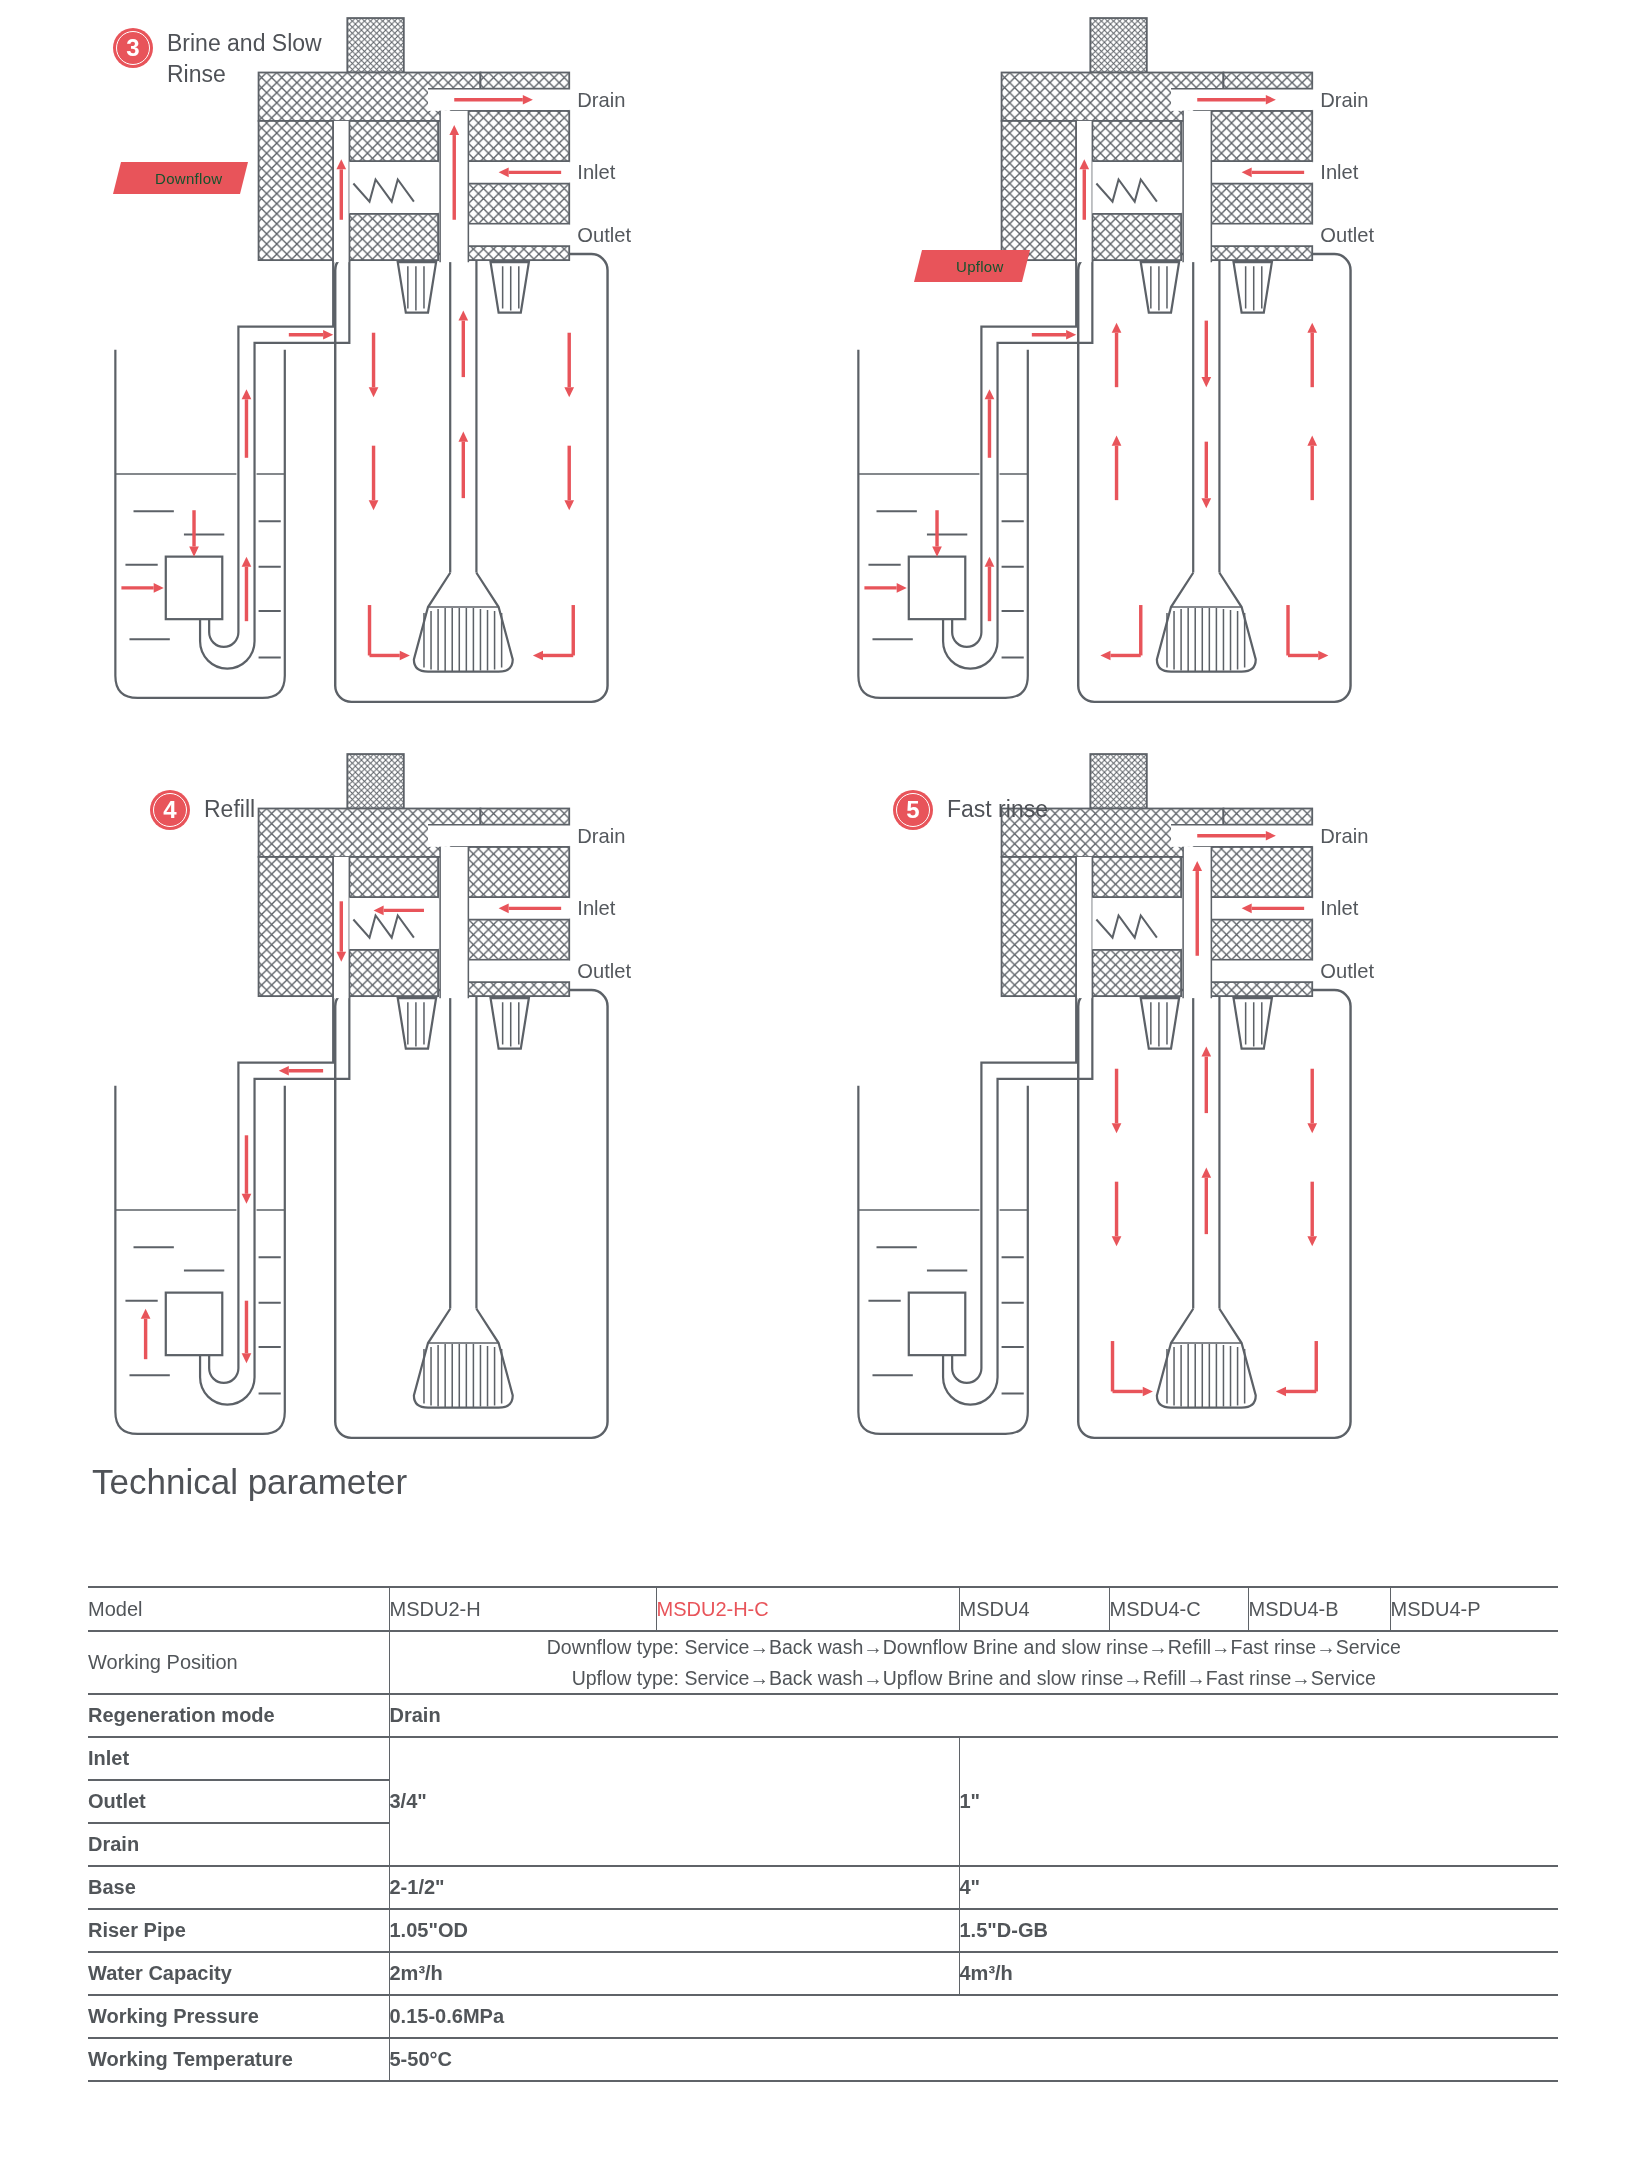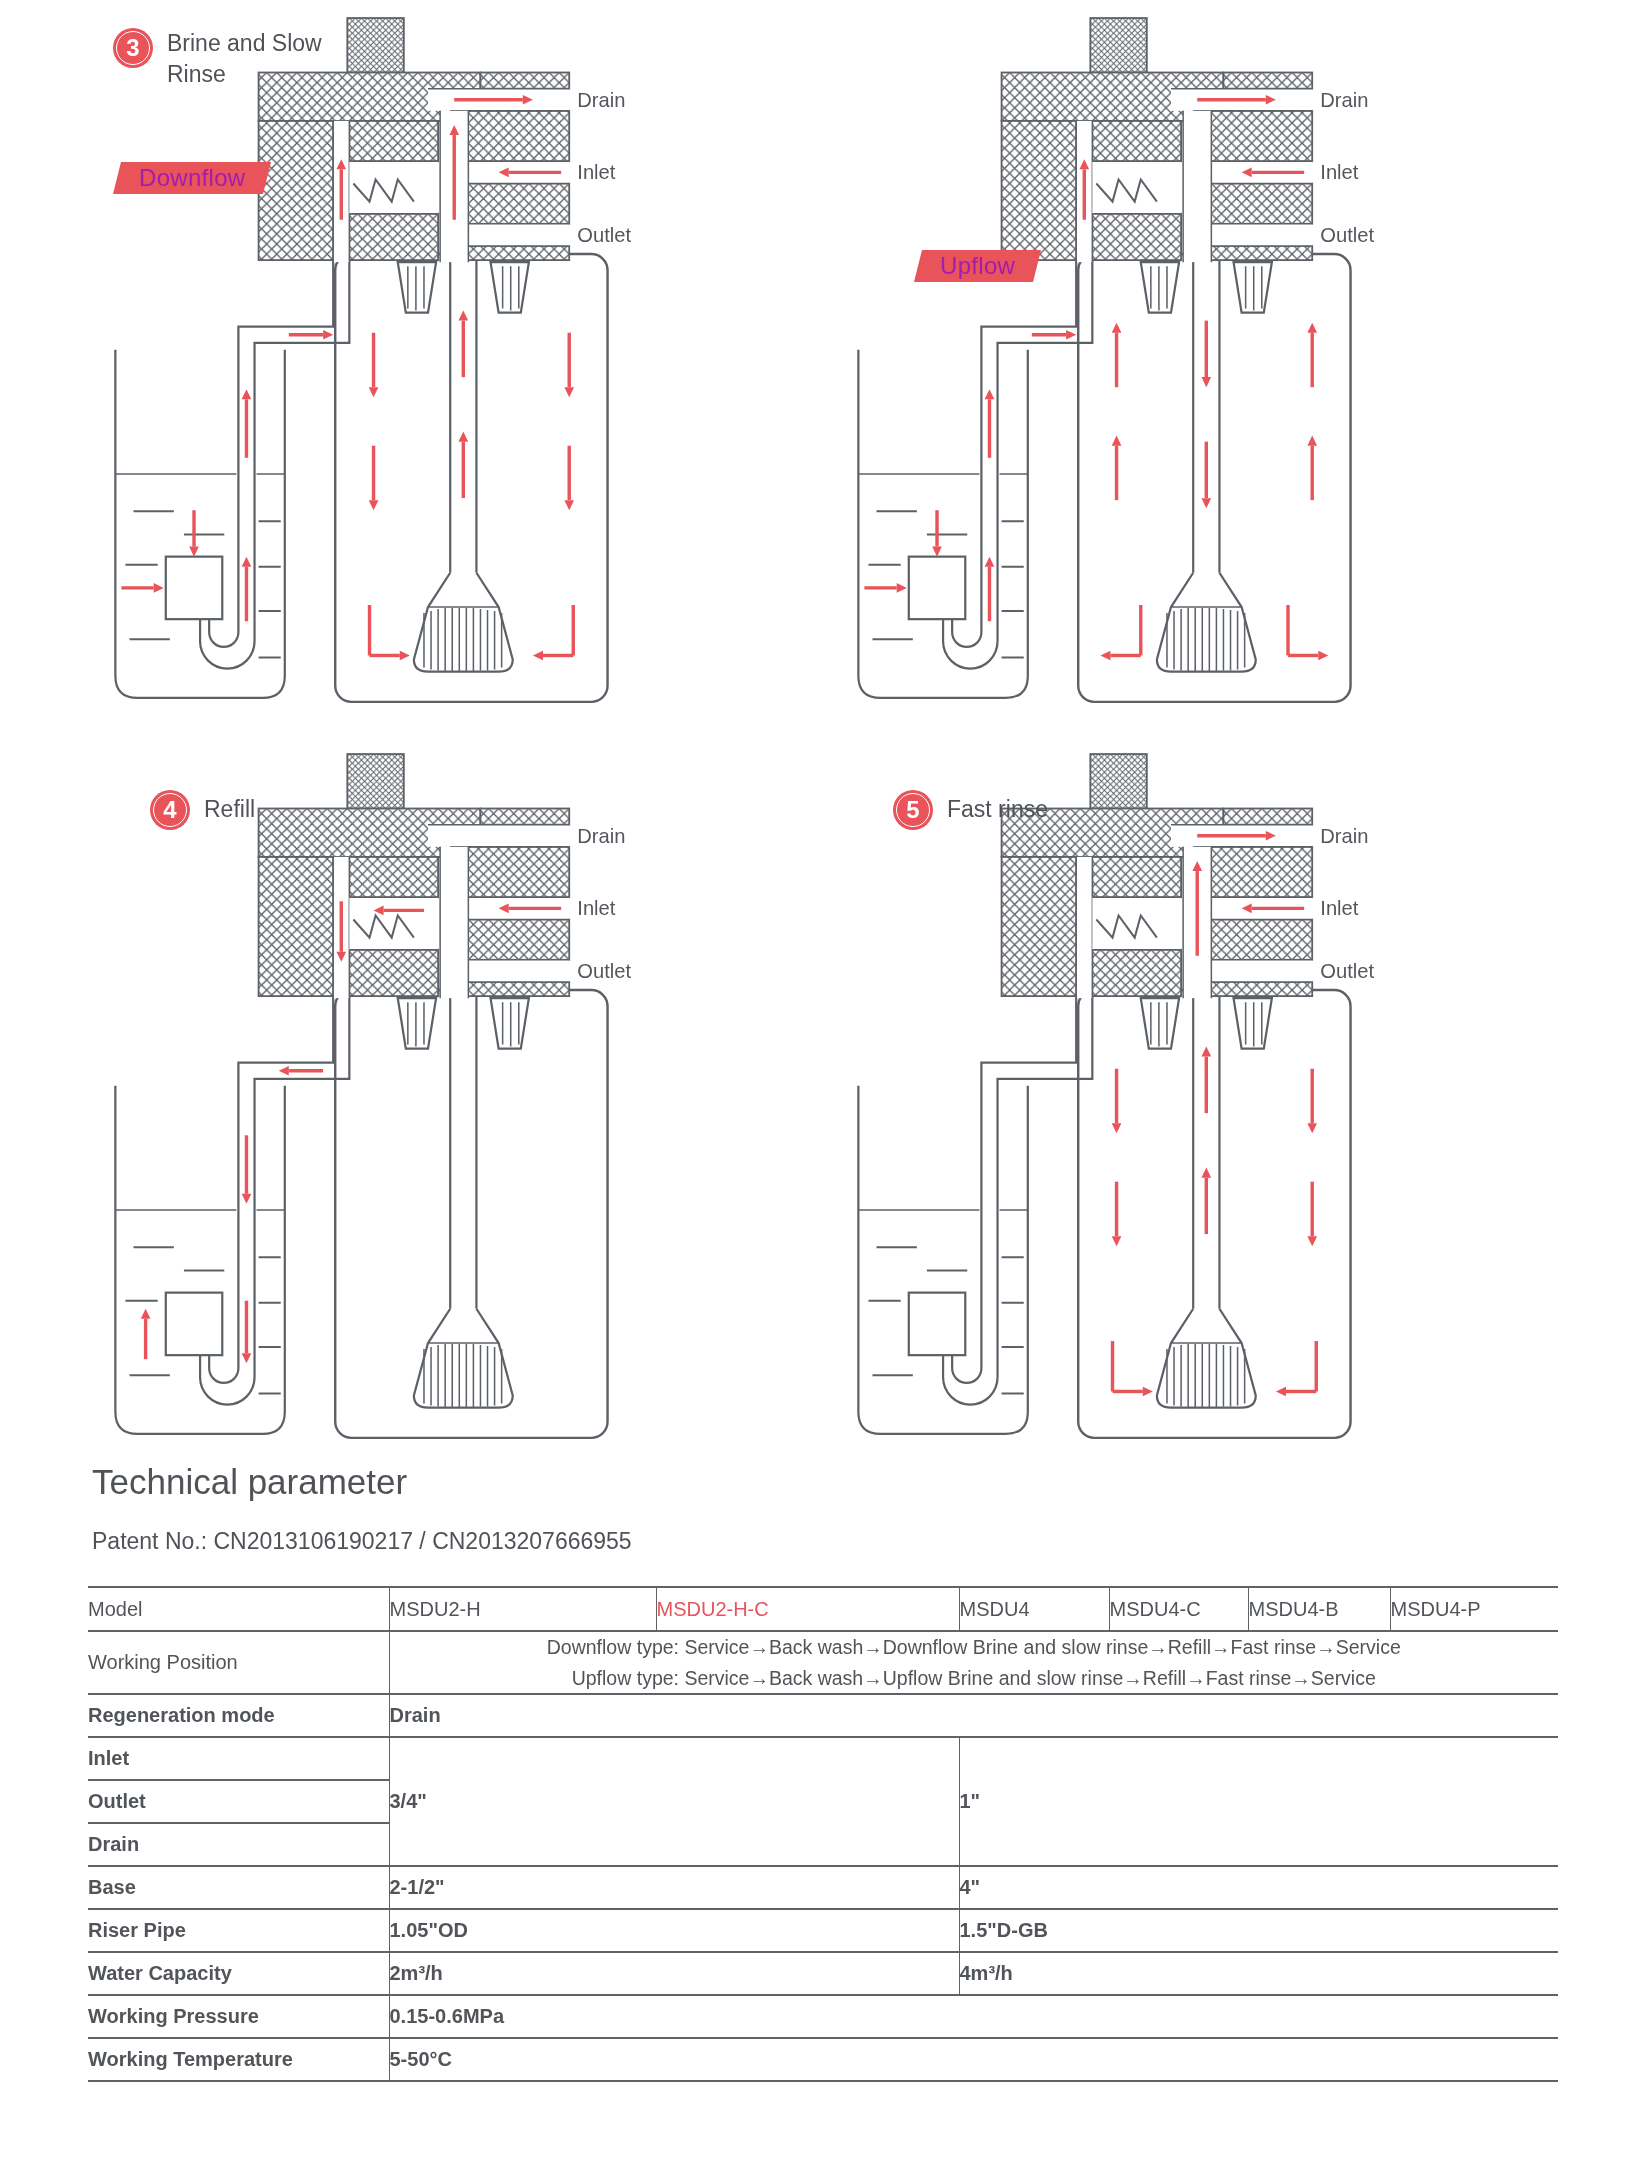--- a/index.html
+++ b/index.html
@@ -15,21 +15,21 @@
   
   .card{position:absolute;width:545px;height:706px;}
   .dhead{position:absolute;display:flex;align-items:center;gap:14px;z-index:3;}
   .dhead.top1{align-items:flex-start;}
   .numcircle{width:40px;height:40px;border-radius:50%;background:var(--red);position:relative;
     display:flex;align-items:center;justify-content:center;color:#fff;font-size:24px;font-weight:bold;flex:0 0 auto;}
   .numcircle::after{content:"";position:absolute;inset:3px;border:1.5px solid #fff;border-radius:50%;}
   .dtitle{font-size:23px;color:#4f5257;line-height:1.35;}
   .modebadge{position:absolute;height:32px;padding:0 22px;display:flex;align-items:center;z-index:3;}
   .modebadge::before{content:"";position:absolute;inset:0;background:var(--red);transform:skewX(-14deg);}
-  .modebadge span{position:relative;color:#a21caf;font-size:24px;letter-spacing:.3px;}
+  .modebadge span{position:relative;color:#14532d;font-size:15px;letter-spacing:.3px;margin-left:16px;}
   svg.diag{position:absolute;left:0;top:0;}
 
   
   .xh{fill:url(#xh);stroke:var(--ink);stroke-width:1.8;}
   .xhf{fill:url(#xhf);stroke:var(--ink);stroke-width:1.8;}
   .wh{fill:#fff;stroke:none;}
   .vessel{fill:#fff;stroke:var(--ink);stroke-width:2.4;}
   .pipe{fill:none;stroke:var(--ink);stroke-width:2.2;}
   .whf{fill:#fff;}
   .thin{stroke-width:1.5;}
@@ -400,21 +400,20 @@
           <polygon points="312,638 302,642.8 302,633.2" class="ah"></polygon>
           <polygon points="434,638 444,633.2 444,642.8" class="ah"></polygon>
         </g>
       <text class="plabel" x="478" y="94">Drain</text>
       <text class="plabel" x="478" y="166">Inlet</text>
       <text class="plabel" x="478" y="228">Outlet</text>
     </svg>
   </div>
 
   <div class="secheading">Technical parameter</div>
-  <div class="patent">Patent No.: CN2013106190217 / CN2013207666955</div>
 
   <table class="params">
     <colgroup>
       <col style="width:301px">
         <col style="width:267px">
         <col style="width:303px">
       <col style="width:150px">
         <col style="width:139px">
         <col style="width:142px">
         <col style="width:168px">

